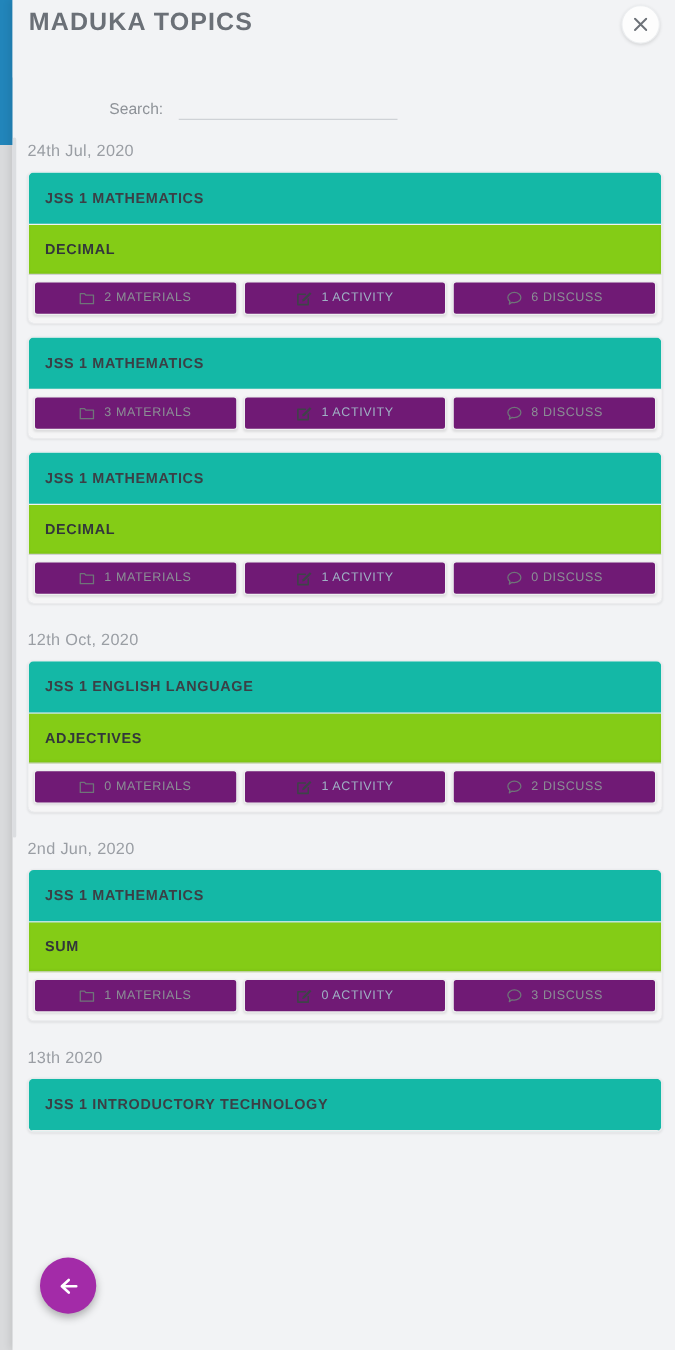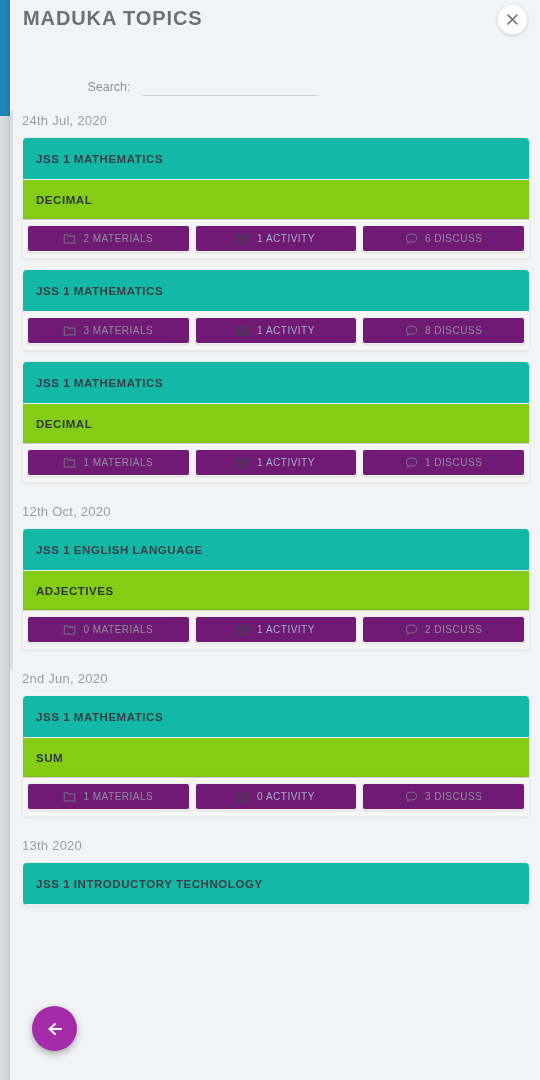--- a/index.html
+++ b/index.html
@@ -318,21 +318,21 @@
                   </svg>
                 </span>
                 <span class="action-label accent">1 ACTIVITY</span>
               </div>
               <div class="action-btn">
                 <span class="action-icon">
                   <svg width="13" height="13" viewBox="0 0 16 16">
                     <path d="M8 2.4 C11.6 2.4 14.4 4.6 14.4 7.4 C14.4 10.2 11.6 12.4 8 12.4 C7.2 12.4 6.5 12.3 5.8 12.1 L3 13.9 L3.6 11.2 C2.3 10.2 1.6 8.9 1.6 7.4 C1.6 4.6 4.4 2.4 8 2.4 z" fill="none" stroke="#6f7479" stroke-width="1.25" stroke-linejoin="round"></path>
                   </svg>
                 </span>
-                <span class="action-label">1 DISCUSS</span>
+                <span class="action-label">0 DISCUSS</span>
               </div>
             </div>
           </div>
           <div class="date-label">12th Oct, 2020</div>
           <div class="card">
             <div class="card-subject">JSS 1 ENGLISH LANGUAGE</div>
             <div class="card-topic">ADJECTIVES</div>
             <div class="card-actions">
               <div class="action-btn">
                 <span class="action-icon">

